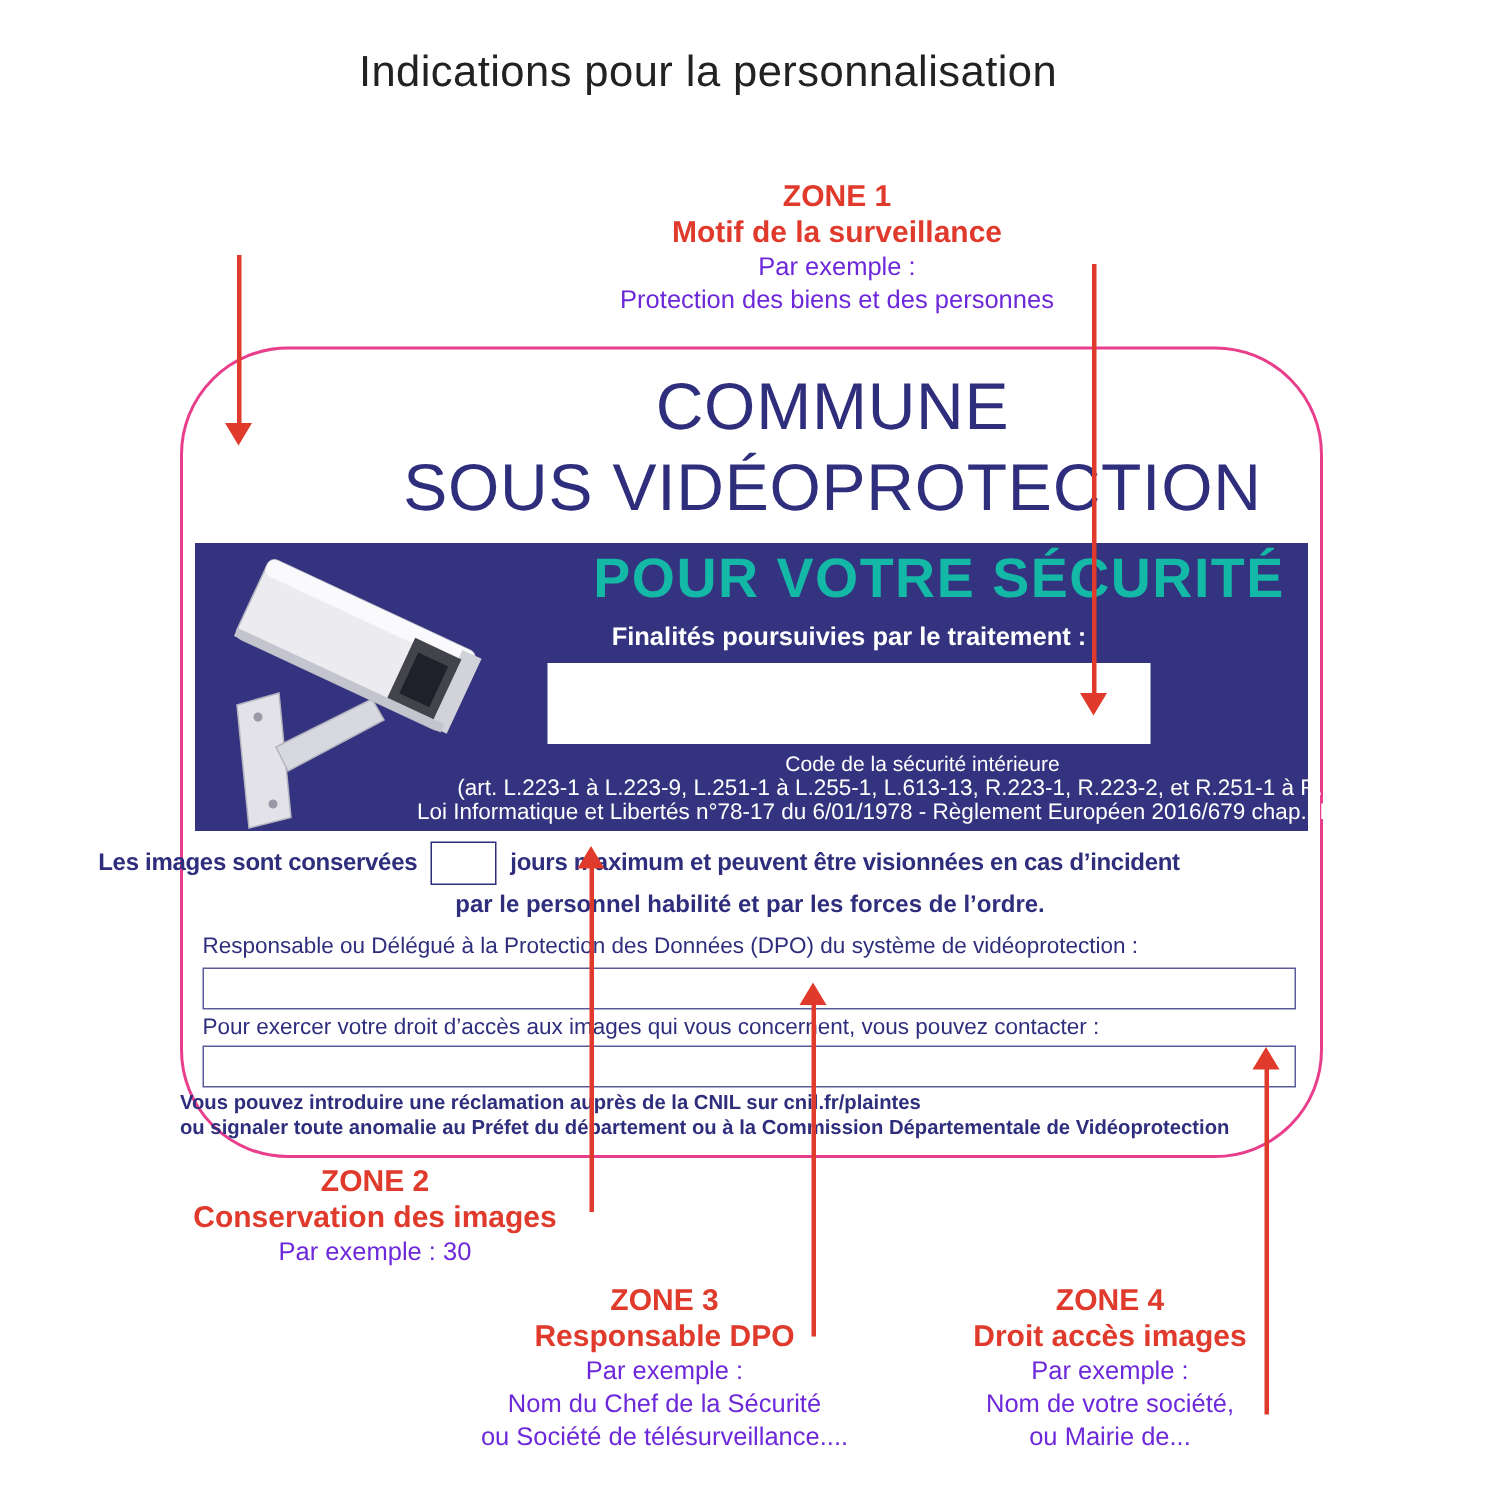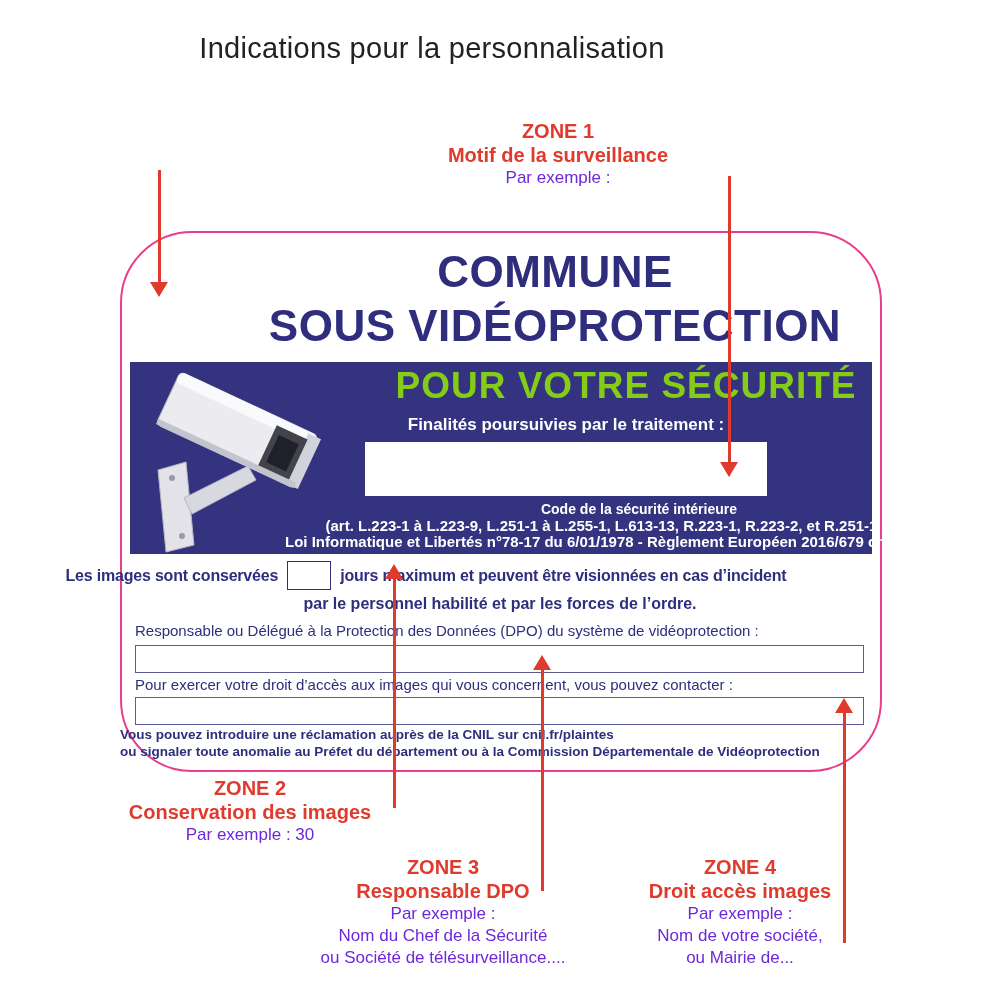--- a/index.html
+++ b/index.html
@@ -1,47 +1,47 @@
 <!DOCTYPE html>
 <html><head>
 <meta charset="utf-8">
 <style>
   html,body{margin:0;padding:0;background:#ffffff;}
   body{font-family:"Liberation Sans", sans-serif;}
   .canvas{position:relative;width:1000px;height:1000px;background:#fff;overflow:hidden;}
 
   
   .page-title{position:absolute;top:32px;left:0;width:864px;text-align:center;
-    font-size:29px;color:#222;letter-spacing:.3px;}
+    font-size:29px;color:#222;letter-spacing:.3px;padding-left:40px;}
 
   
   .ann{position:absolute;text-align:center;line-height:1.18;}
   .ann .red{color:#e03a2c;font-weight:bold;}
   .ann .blk{color:#6d28d9;font-weight:400;}
   .zone-logo{left:95px;top:127px;width:280px;font-size:20px;}
   .zone1{left:378px;top:120px;width:360px;font-size:20px;}
   .zone1 .blk,.ann .example{font-size:17px;line-height:1.3;}
   .zone2{left:100px;top:777px;width:300px;font-size:20px;}
   .zone3{left:293px;top:856px;width:300px;font-size:20px;}
   .zone4{left:590px;top:856px;width:300px;font-size:20px;}
 
   
   .sign{position:absolute;left:120px;top:231px;width:758px;height:537px;
     border:2px solid #e83e8c;border-radius:72px;background:#fff;}
   .sign-heading{position:absolute;left:250px;top:245px;width:610px;text-align:center;
-    color:#2e2e7d;font-weight:bold;font-size:44px;line-height:1.22;letter-spacing:.5px;}
+    color:#2e2e7d;font-weight:normal;font-size:44px;line-height:1.22;letter-spacing:.5px;}
 
   
   .banner{position:absolute;left:130px;top:362px;width:742px;height:192px;background:#333380;}
   .banner-title{position:absolute;top:3px;left:496px;transform:translateX(-50%);
-    white-space:nowrap;color:#84cc16;font-weight:bold;font-size:37px;letter-spacing:1px;}
+    white-space:nowrap;color:#14b8a6;font-weight:bold;font-size:37px;letter-spacing:1px;}
   .banner-subtitle{position:absolute;top:53px;left:436px;transform:translateX(-50%);
     white-space:nowrap;color:#fff;font-weight:bold;font-size:17px;}
   .purpose-box{position:absolute;left:235px;top:80px;width:402px;height:54px;background:#fff;}
-  .legal{position:absolute;top:139px;left:0;width:846px;color:#fff;font-weight:bold;text-align:center;margin-left:24px;}
+  .legal{position:absolute;top:139px;left:0;width:846px;color:#fff;font-weight:normal;text-align:center;}
   .legal div{position:relative;left:62px;white-space:nowrap;}
   .legal .l1{font-size:14px;line-height:17px;}
   .legal .l2,.legal .l3{font-size:15px;line-height:16px;}
   .camera{position:absolute;left:8px;top:8px;}
 
   
   .retention-line1{position:absolute;top:561px;left:0;width:852px;display:flex;
     justify-content:center;align-items:center;gap:9px;color:#2e2e7d;font-weight:bold;
     font-size:16px;letter-spacing:-.2px;}
   .days-box{width:42px;height:27px;background:#fff;border:1.5px solid #2e2e7d;}
@@ -72,20 +72,21 @@
 
 <div class="canvas">
 
   <div class="page-title">Indications pour la personnalisation</div>
 
 
   <div class="ann zone1">
     <div class="red">ZONE 1</div>
     <div class="red">Motif de la surveillance</div>
     <div class="blk">Par exemple :</div>
+    <div class="blk">Protection des biens et des personnes</div>
   </div>
 
   <div class="sign"></div>
 
   <div class="sign-heading">
     <div>COMMUNE</div>
     <div>SOUS VIDÉOPROTECTION</div>
   </div>
 
   <div class="banner">

